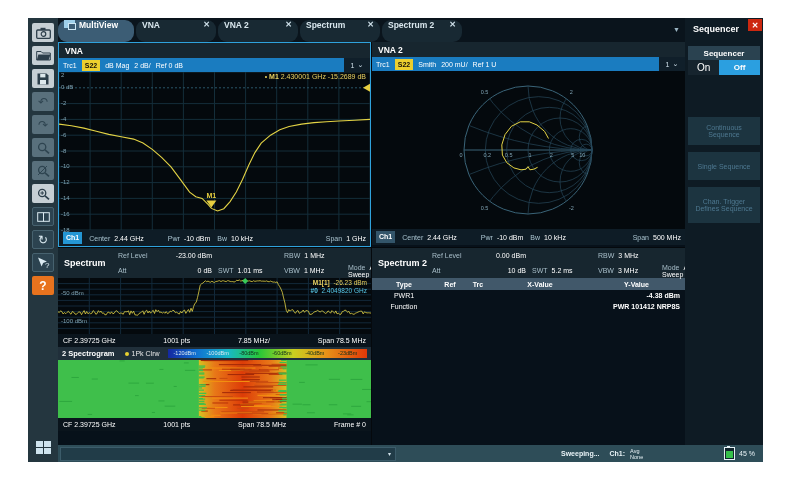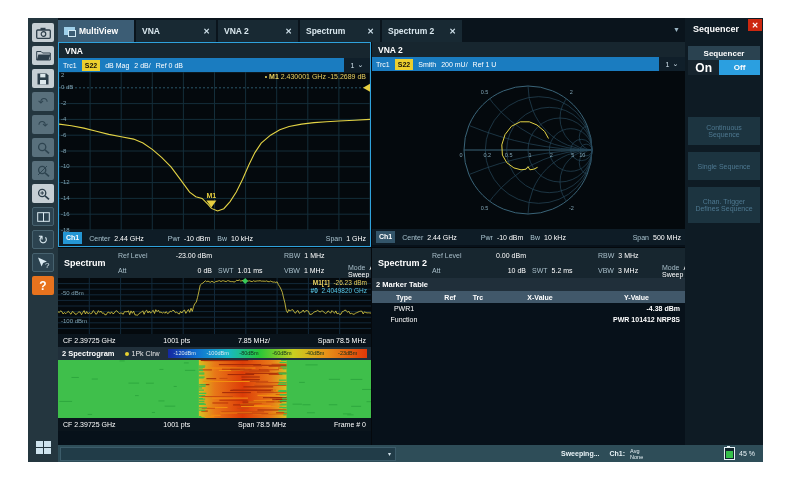--- a/index.html
+++ b/index.html
@@ -17,22 +17,22 @@
   .tbtn.dark{background:#2c4350;color:#dcebf2;border:1px solid #47626f;box-sizing:border-box;}
   .tbtn.orange{background:#e8731e;color:#fff;font-weight:bold;font-size:13px;}
   .winbtn{margin-top:auto;margin-bottom:5px;width:22px;height:19px;background:#24363f;
           display:flex;align-items:center;justify-content:center;}
   .winlogo{display:grid;grid-template-columns:7px 7px;grid-template-rows:6px 6px;gap:1px;}
   .winlogo span{background:#cfe3ee;}
 
   
   .tabbar{position:absolute;left:30px;top:0;width:627px;height:24px;background:#0a141c;
           display:flex;align-items:flex-end;}
-  .tab{height:22px;display:flex;align-items:center;box-sizing:border-box;padding:0 6px;
-       background:#182933;color:#d9e7ee;font-size:8.5px;font-weight:bold;margin-right:2px;flex:none;}
+  .tab{height:22px;display:flex;align-items:flex-start;box-sizing:border-box;padding:0 6px;
+       background:#182933;color:#d9e7ee;font-size:8.5px;font-weight:bold;margin-right:2px;flex:none;border-radius:9px;}
   .tab .tlbl{white-space:nowrap;}
   .tab.active{background:#3c5d75;color:#fff;}
   .tab .close{margin-left:auto;font-weight:bold;padding-left:10px;font-size:8px;color:#cfe0ea;}
   .mv-ic{width:11px;height:8px;margin-right:4px;display:inline-block;position:relative;background:#9fd0ea;}
   .mv-ic:after{content:"";position:absolute;right:-1px;bottom:-2px;width:6px;height:5px;background:#3c5d75;border:1px solid #cfe8f4;}
   .tab-caret{position:absolute;right:5px;top:8px;font-size:7px;color:#9ab4c2;}
 
   
   .panel{position:absolute;background:#07111a;overflow:hidden;}
   .p-vna{left:30px;top:24px;width:313px;height:205px;border:1px solid #2fa2dc;box-sizing:border-box;}
@@ -85,21 +85,21 @@
   .mt-row .c-y{text-align:right;padding-right:5px;font-weight:bold;}
 
   
   .seq{position:absolute;left:657px;top:0;width:78px;height:427px;background:#0e1b24;}
   .seq-close{position:absolute;top:1px;right:1px;width:14px;height:12px;background:#cc2810;color:#fff;
              font-size:8px;font-weight:bold;display:flex;align-items:center;justify-content:center;}
   .seq-title{padding:6px 0 0 8px;font-size:9px;font-weight:bold;color:#fff;}
   .softkey{margin:12px 3px 0;background:#2a4250;}
   .softkey .sk-lab{font-size:8px;font-weight:bold;text-align:center;padding:3px 0 2px;color:#fff;}
   .onoff{display:flex;height:15px;}
-  .onoff .on{flex:1;background:#16242e;color:#fff;font-size:12px;font-weight:bold;display:flex;align-items:center;justify-content:center;}
+  .onoff .on{flex:1;background:#16242e;color:#fff;font-size:10px;font-weight:normal;display:flex;align-items:center;justify-content:center;}
   .onoff .off{flex:1.3;background:#2b9fe0;color:#fff;font-size:8px;font-weight:bold;display:flex;align-items:center;justify-content:center;}
   .dimbtn{margin:7px 3px 0;background:#1c3440;color:#4e7890;font-size:7px;text-align:center;
           display:flex;align-items:center;justify-content:center;padding:3px 2px;box-sizing:border-box;}
   .dimbtn.b1{margin-top:42px;height:28px;}
   .dimbtn.b2{height:28px;}
   .dimbtn.b3{height:36px;}
 
   
   .statusbar{position:absolute;left:30px;top:427px;width:705px;height:17px;background:#2e4d58;
              display:flex;align-items:center;font-size:7px;color:#e8f2f6;}
@@ -602,23 +602,20 @@
       <div class="hv">0.00 dBm</div>
       <div></div>
       <div class="pair"><span class="hl">RBW</span><span class="hv">3 MHz</span></div>
       <div></div>
       <div class="hl">Att</div>
       <div class="hv">10 dB</div>
       <div class="pair"><span class="hl">SWT</span><span class="hv">5.2 ms</span></div>
       <div class="pair"><span class="hl">VBW</span><span class="hv">3 MHz</span></div>
       <div class="pair"><span class="hl">Mode</span><span class="hv">Auto Sweep</span></div>
     </div>
-    <div class="wtitle">
-      <span>2 Marker Table</span>
-    </div>
     <div class="mtable">
       <div class="mt-row mt-head" id="mt-head">
             <div>Type</div>
             <div>Ref</div>
             <div>Trc</div>
             <div>X-Value</div>
             <div>Y-Value</div>
           </div>
       <div class="mt-row">
         <div class="c-type">PWR1</div>

